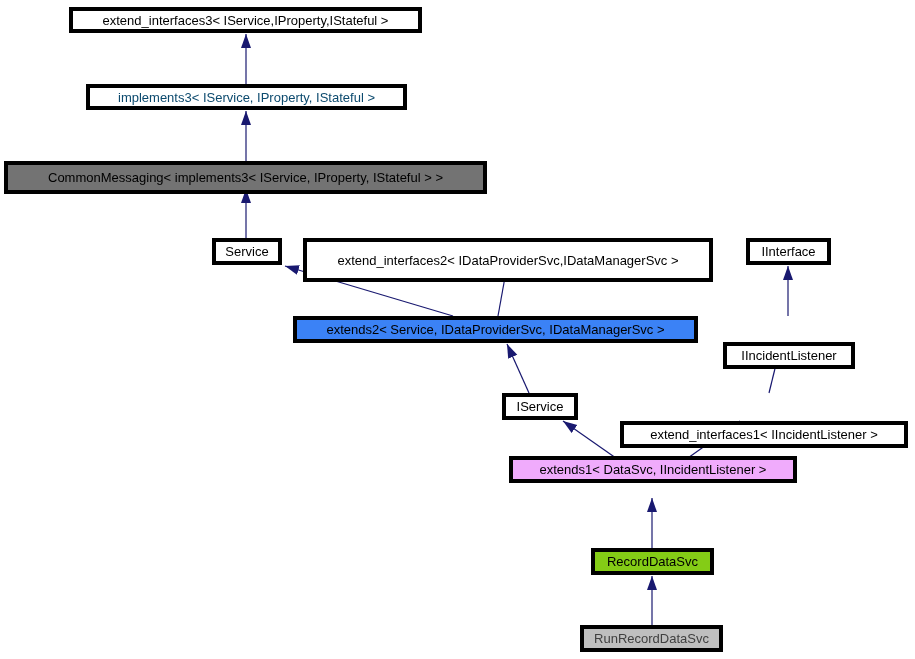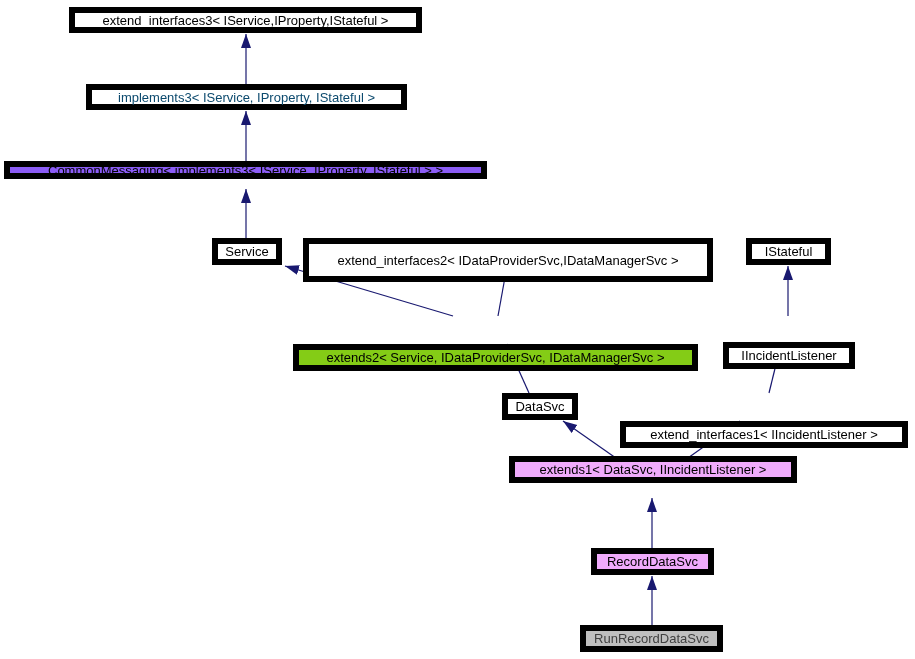--- a/index.html
+++ b/index.html
@@ -19,21 +19,21 @@
     position: absolute;
     left: 0;
     top: 0;
     width: 915px;
     height: 659px;
     pointer-events: none;
   }
   .node {
     position: absolute;
     box-sizing: border-box;
-    border: 6px solid #15803d;
+    border: 4px solid #15803d;
     background: #ffffff;
     color: #000000;
     font-size: 13px;
     line-height: 1;
     white-space: nowrap;
     display: flex;
     align-items: center;
     justify-content: center;
     cursor: pointer;
   }
@@ -61,25 +61,25 @@
       <line x1="633" y1="470" x2="563" y2="421" stroke="#191970" stroke-width="1.2" marker-end="url(#arrowhead)"></line>
       <line x1="671" y1="470" x2="740" y2="421" stroke="#191970" stroke-width="1.2" marker-end="url(#arrowhead)"></line>
       <line x1="769" y1="393" x2="781" y2="344" stroke="#191970" stroke-width="1.2" marker-end="url(#arrowhead)"></line>
       <line x1="788" y1="316" x2="788" y2="266" stroke="#191970" stroke-width="1.2" marker-end="url(#arrowhead)"></line>
       <line x1="652" y1="548" x2="652" y2="498" stroke="#191970" stroke-width="1.2" marker-end="url(#arrowhead)"></line>
       <line x1="652" y1="625" x2="652" y2="576" stroke="#191970" stroke-width="1.2" marker-end="url(#arrowhead)"></line>
     </svg>
   <div id="nodes">
       <div class="node" style="left: 69px; top: 7px; width: 353px; height: 26px; background: rgb(255, 255, 255); border-color: rgb(0, 0, 0); color: rgb(0, 0, 0);">extend_interfaces3&lt; IService,IProperty,IStateful &gt;</div>
       <div class="node" style="left: 86px; top: 84px; width: 321px; height: 26px; background: rgb(255, 255, 255); border-color: rgb(0, 0, 0); color: #0c4a6e;">implements3&lt; IService, IProperty, IStateful &gt;</div>
-      <div class="node" style="left: 4px; top: 161px; width: 483px; height: 18px; background: #8b5cf6; border-color: rgb(0, 0, 0); color: rgb(0, 0, 0);">CommonMessaging&lt; implements3&lt; IService, IProperty, IStateful &gt; &gt;</div>
+      <div class="node" style="left: 4px; top: 161px; width: 483px; height: 33px; background: #737373; border-color: rgb(0, 0, 0); color: rgb(0, 0, 0);">CommonMessaging&lt; implements3&lt; IService, IProperty, IStateful &gt; &gt;</div>
       <div class="node" style="left: 212px; top: 238px; width: 70px; height: 27px; background: rgb(255, 255, 255); border-color: rgb(0, 0, 0); color: rgb(0, 0, 0);">Service</div>
       <div class="node" style="left: 303px; top: 238px; width: 410px; height: 44px; background: rgb(255, 255, 255); border-color: rgb(0, 0, 0); color: rgb(0, 0, 0);">extend_interfaces2&lt; IDataProviderSvc,IDataManagerSvc &gt;</div>
-      <div class="node" style="left: 746px; top: 238px; width: 85px; height: 27px; background: rgb(255, 255, 255); border-color: rgb(0, 0, 0); color: rgb(0, 0, 0);">IStateful</div>
-      <div class="node" style="left: 293px; top: 316px; width: 405px; height: 27px; background: #84cc16; border-color: rgb(0, 0, 0); color: rgb(0, 0, 0); margin-top: 28px;">extends2&lt; Service, IDataProviderSvc, IDataManagerSvc &gt;</div>
+      <div class="node" style="left: 746px; top: 238px; width: 85px; height: 27px; background: rgb(255, 255, 255); border-color: rgb(0, 0, 0); color: rgb(0, 0, 0);">IInterface</div>
+      <div class="node" style="left: 293px; top: 316px; width: 405px; height: 27px; background: #3b82f6; border-color: rgb(0, 0, 0); color: rgb(0, 0, 0);">extends2&lt; Service, IDataProviderSvc, IDataManagerSvc &gt;</div>
       <div class="node" style="left: 723px; top: 316px; width: 132px; height: 27px; background: rgb(255, 255, 255); border-color: rgb(0, 0, 0); color: rgb(0, 0, 0); margin-top: 26px;">IIncidentListener</div>
-      <div class="node" style="left: 502px; top: 393px; width: 76px; height: 27px; background: rgb(255, 255, 255); border-color: rgb(0, 0, 0); color: rgb(0, 0, 0);">DataSvc</div>
+      <div class="node" style="left: 502px; top: 393px; width: 76px; height: 27px; background: rgb(255, 255, 255); border-color: rgb(0, 0, 0); color: rgb(0, 0, 0);">IService</div>
       <div class="node" style="left: 620px; top: 393px; width: 288px; height: 27px; background: rgb(255, 255, 255); border-color: rgb(0, 0, 0); color: rgb(0, 0, 0); margin-top: 28px;">extend_interfaces1&lt; IIncidentListener &gt;</div>
       <div class="node" style="left: 509px; top: 456px; width: 288px; height: 27px; background: #f0abfc; border-color: rgb(0, 0, 0); color: rgb(0, 0, 0);">extends1&lt; DataSvc, IIncidentListener &gt;</div>
-      <div class="node" style="left: 591px; top: 548px; width: 123px; height: 27px; background: #f0abfc; border-color: rgb(0, 0, 0); color: rgb(0, 0, 0);">RecordDataSvc</div>
+      <div class="node" style="left: 591px; top: 548px; width: 123px; height: 27px; background: #84cc16; border-color: rgb(0, 0, 0); color: rgb(0, 0, 0);">RecordDataSvc</div>
       <div class="node highlighted" style="left: 580px; top: 625px; width: 143px; height: 27px; background: rgb(191, 191, 191); border-color: rgb(0, 0, 0); color: #404040;">RunRecordDataSvc</div>
     </div>
 </div>
 
 </body></html>

